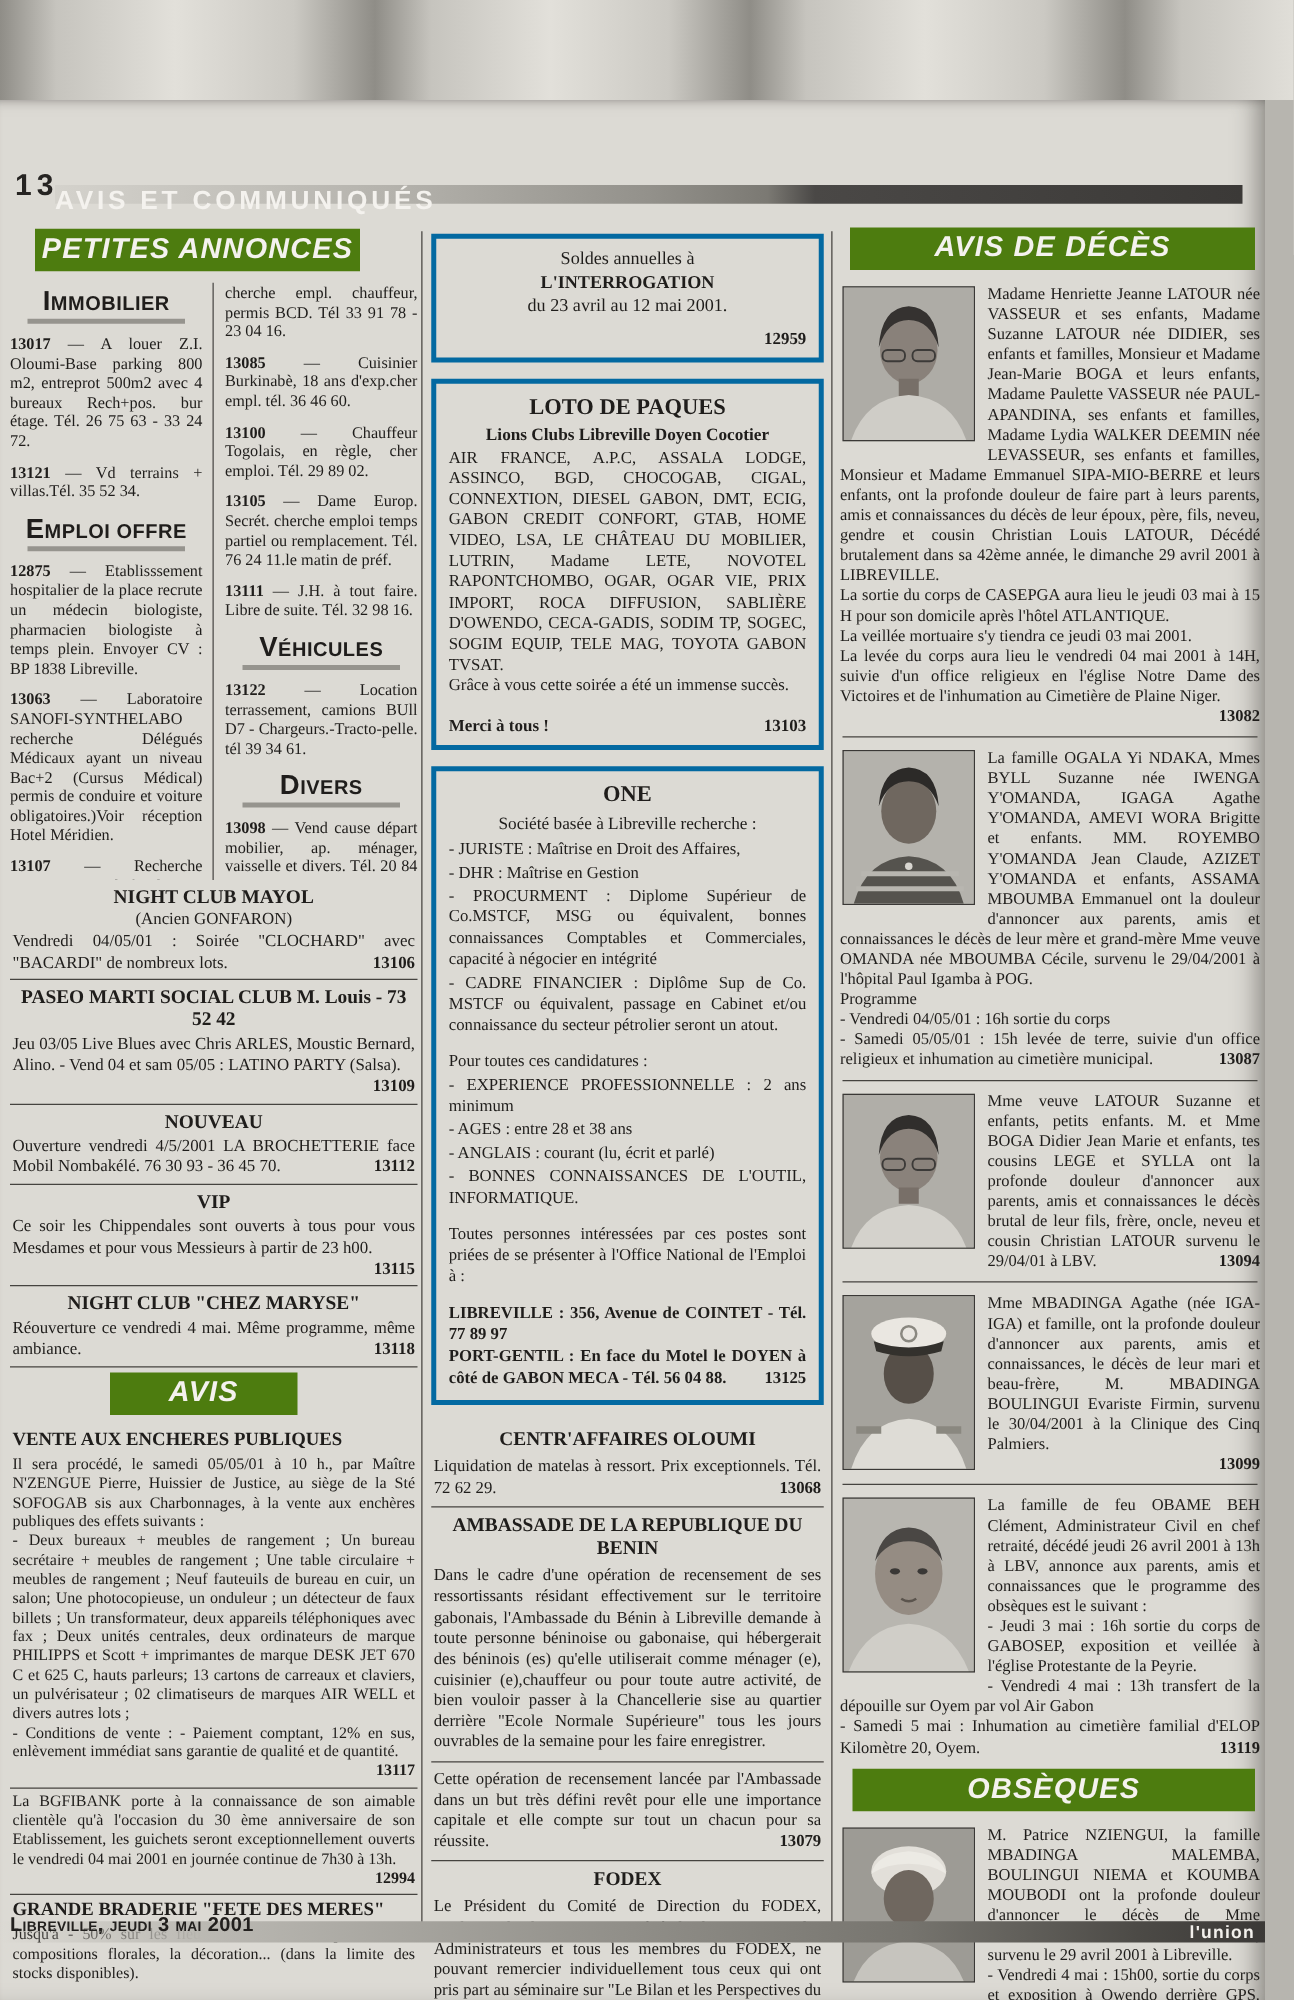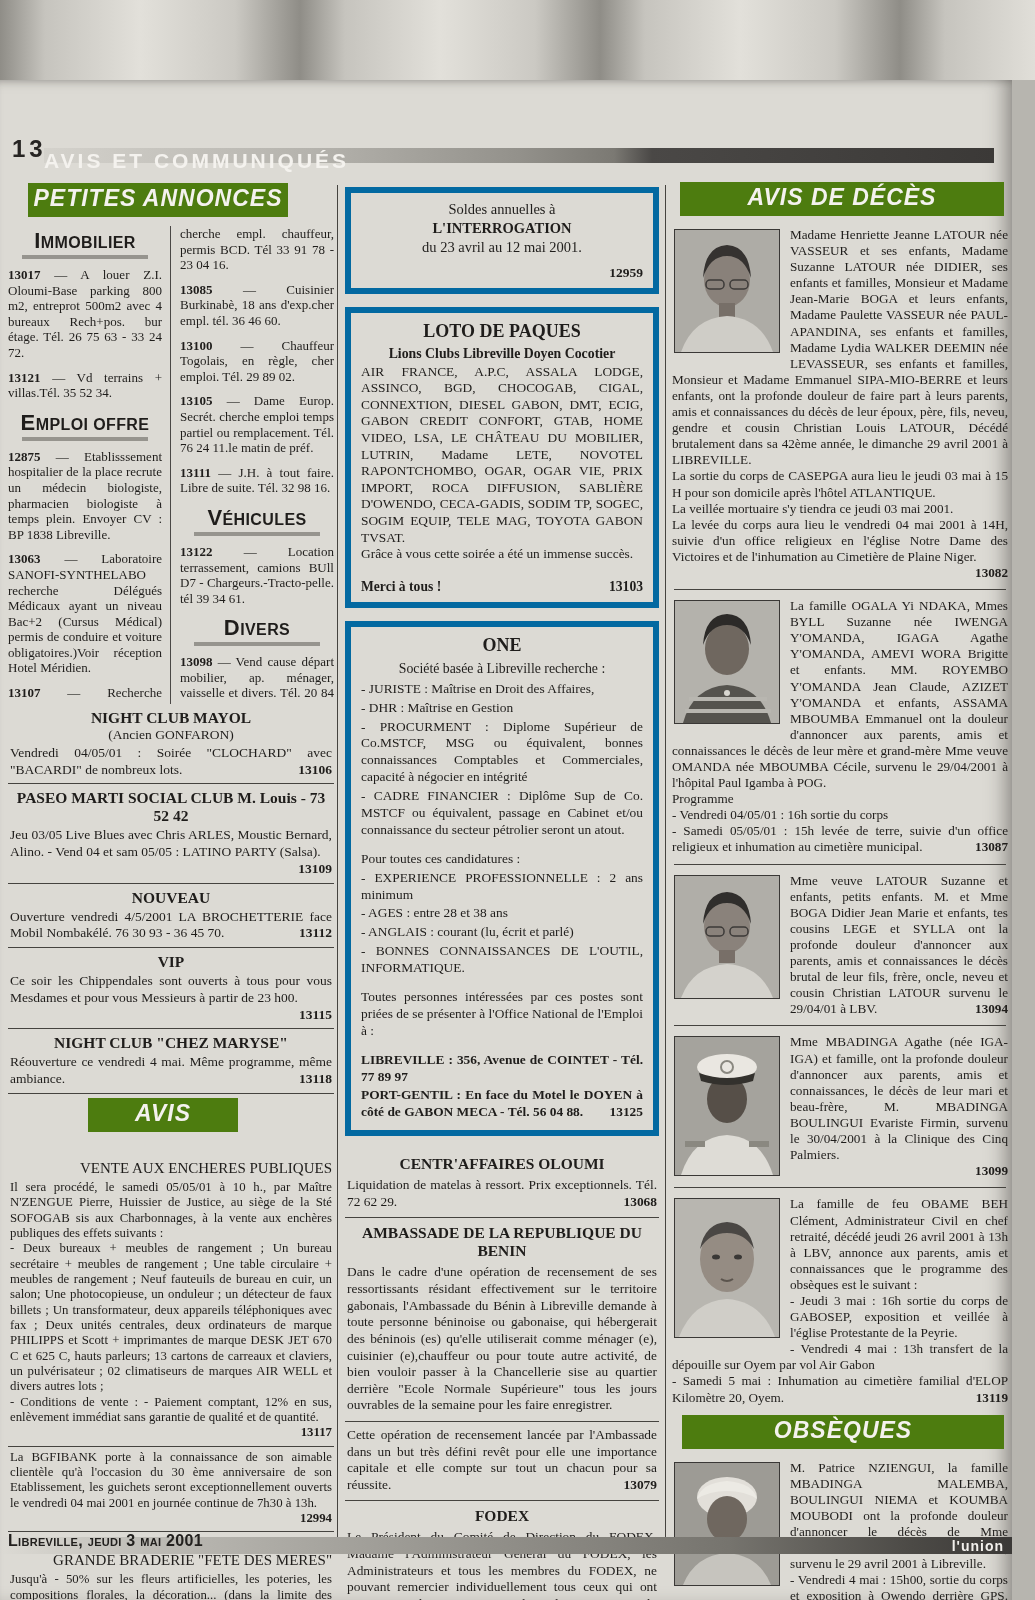--- a/index.html
+++ b/index.html
@@ -49,25 +49,25 @@
 
   .rest-item{padding:3px 2px 5px;border-bottom:1px solid #45433f;overflow:hidden;}
   .rest-title{text-align:center;font-weight:bold;font-size:15.5px;margin-top:2px;}
   .rest-sub{text-align:center;font-size:13.5px;}
   .rest-sub:empty{display:none;}
   .rest-body{font-size:13.5px;line-height:1.24;text-align:justify;margin-top:2px;}
   .ref{float:right;font-weight:bold;padding-left:8px;}
 
   .avis-block{padding:3px 2px 5px;border-bottom:1px solid #45433f;overflow:hidden;
     font-size:12.8px;line-height:1.2;text-align:justify;}
-  .avis-title{text-align:right;font-weight:normal;font-size:15px;margin:16px 0 3px;}
+  .avis-title{text-align:left;font-weight:bold;font-size:15px;margin:0 0 3px;}
   .avis-p{margin:0;}
   .avis-block .last{margin:0;}
 
-  .mbox{border:6px solid #0369a1;padding:7px 10px;margin-bottom:13px;overflow:hidden;}
+  .mbox{border:4px solid #0369a1;padding:7px 10px;margin-bottom:13px;overflow:hidden;}
   .mbox-center{text-align:center;font-size:14.5px;line-height:1.3;}
   .mbold{font-weight:bold;}
   .mref{text-align:right;font-weight:bold;font-size:13.5px;margin-top:8px;}
   .mtitle{text-align:center;font-weight:bold;font-size:18px;margin:1px 0 4px;}
   .msub{text-align:center;font-weight:bold;font-size:13.8px;margin-bottom:2px;}
   .m-body{font-size:13.4px;line-height:1.24;text-align:justify;margin:0;}
   .merci{display:flex;justify-content:space-between;font-weight:bold;font-size:13.6px;margin-top:16px;text-align:center;}
   .one-line{font-size:13.4px;line-height:1.26;text-align:justify;margin:0 0 2px;}
   .one-gap{height:10px;}
   .msec{border-bottom:1px solid #45433f;padding:5px 2px 7px;overflow:hidden;}

